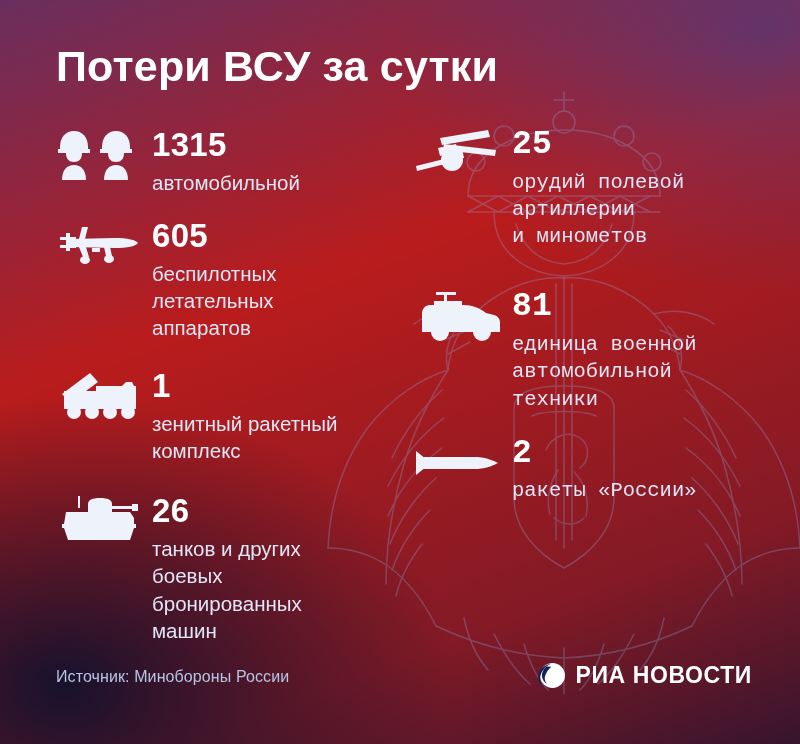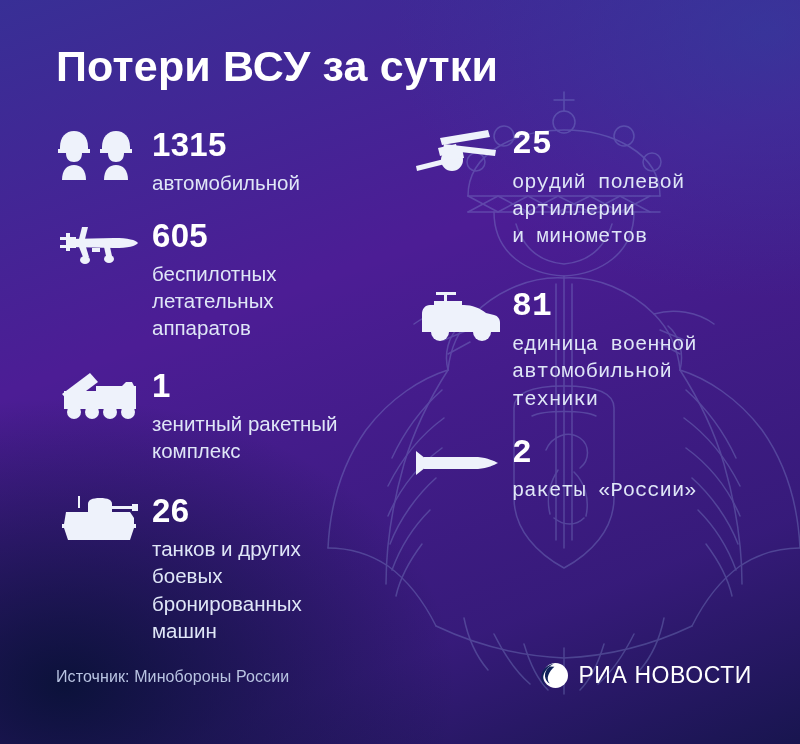--- a/index.html
+++ b/index.html
@@ -7,21 +7,21 @@
     padding: 0;
     background: #0b1f4d;
   }
   #poster {
     position: relative;
     width: 800px;
     height: 744px;
     overflow: hidden;
     font-family: "Liberation Sans", sans-serif;
     background: radial-gradient(120% 105% at 32% 16%, #25388c 0%, #1e3180 32%, #152a६e 55%, #0e2159 74%, #071c47 100%);
-    background-color: #4c1d95;
+    background-color: #b91c1c;
     color: #ffffff;
     -webkit-font-smoothing: antialiased;
   }
   
   .bg-layer {
     position: absolute;
     inset: 0;
     pointer-events: none;
   }
   .bg-a {
@@ -121,21 +121,21 @@
     right: 48px;
     top: 661px;
     display: flex;
     align-items: center;
     gap: 9px;
   }
   .logo-mark { width: 29px; height: 29px; flex: none; }
   .logo-mark svg { display: block; width: 100%; height: 100%; }
   .logo-text {
     font-size: 23px;
-    font-weight: normal;
+    font-weight: bold;
     letter-spacing: 0.6px;
     color: #ffffff;
   }
 </style>
 </head>
 <body>
 
 <div id="poster">
 
   <div class="bg-layer bg-a"></div>

